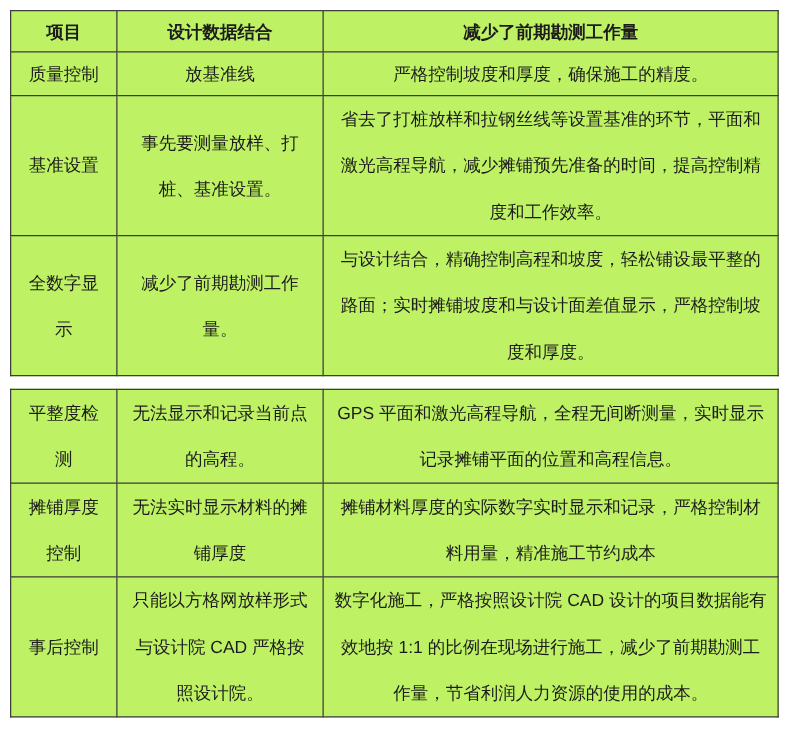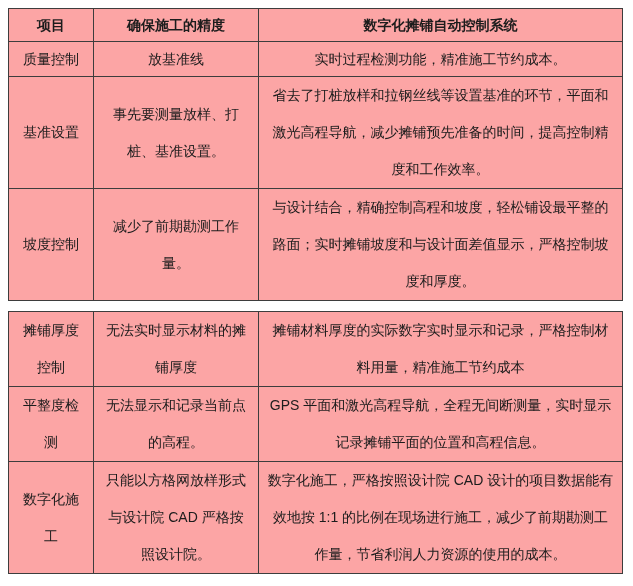--- a/index.html
+++ b/index.html
@@ -14,21 +14,21 @@
   .page {
     box-sizing: border-box;
     width: 633px;
     height: 586px;
     padding: 8px 11px 11px 8px;
   }
   table.cmp {
     border-collapse: collapse;
     table-layout: fixed;
     width: 614px;
-    background: #fca5a5;
+    background: #bef264;
   }
   table.cmp.t1 { margin-bottom: 10px; }
   col.c-item { width: 85px; }
   col.c-trad { width: 165px; }
   col.c-digi { width: 364px; }
   table.cmp th,
   table.cmp td {
     border: 1px solid #3d3d3d;
     text-align: center;
     vertical-align: middle;
@@ -57,59 +57,59 @@
 
   <table class="cmp t1">
     <colgroup>
       <col class="c-item">
       <col class="c-trad">
       <col class="c-digi">
     </colgroup>
     <tbody>
         <tr>
       <th>项目</th>
-      <th>确保施工的精度</th>
-      <th>数字化摊铺自动控制系统</th>
+      <th>设计数据结合</th>
+      <th>减少了前期勘测工作量</th>
     </tr>
     <tr class="single">
       <td>质量控制</td>
       <td>放基准线</td>
-      <td>实时过程检测功能，精准施工节约成本。</td>
+      <td>严格控制坡度和厚度，确保施工的精度。</td>
     </tr>
     <tr>
       <td>基准设置</td>
       <td>事先要测量放样、打桩、基准设置。</td>
       <td>省去了打桩放样和拉钢丝线等设置基准的环节，平面和激光高程导航，减少摊铺预先准备的时间，提高控制精度和工作效率。</td>
     </tr>
     <tr>
-      <td>坡度控制</td>
+      <td>全数字显示</td>
       <td>减少了前期勘测工作量。</td>
       <td>与设计结合，精确控制高程和坡度，轻松铺设最平整的路面；实时摊铺坡度和与设计面差值显示，严格控制坡度和厚度。</td>
     </tr>
   </tbody>
     </table>
 
   <table class="cmp t2">
     <colgroup>
       <col class="c-item">
       <col class="c-trad">
       <col class="c-digi">
     </colgroup>
     <tbody>
         <tr>
+      <td>平整度检测</td>
+      <td>无法显示和记录当前点的高程。</td>
+      <td>GPS 平面和激光高程导航，全程无间断测量，实时显示记录摊铺平面的位置和高程信息。</td>
+    </tr>
+    <tr>
       <td>摊铺厚度控制</td>
       <td>无法实时显示材料的摊铺厚度</td>
       <td>摊铺材料厚度的实际数字实时显示和记录，严格控制材料用量，精准施工节约成本</td>
     </tr>
     <tr>
-      <td>平整度检测</td>
-      <td>无法显示和记录当前点的高程。</td>
-      <td>GPS 平面和激光高程导航，全程无间断测量，实时显示记录摊铺平面的位置和高程信息。</td>
-    </tr>
-    <tr>
-      <td>数字化施工</td>
+      <td>事后控制</td>
       <td>只能以方格网放样形式与设计院 CAD 严格按照设计院。</td>
       <td>数字化施工，严格按照设计院 CAD 设计的项目数据能有效地按 1:1 的比例在现场进行施工，减少了前期勘测工作量，节省利润人力资源的使用的成本。</td>
     </tr>
   </tbody>
     </table>
 
 </div>
 
 </body></html>

